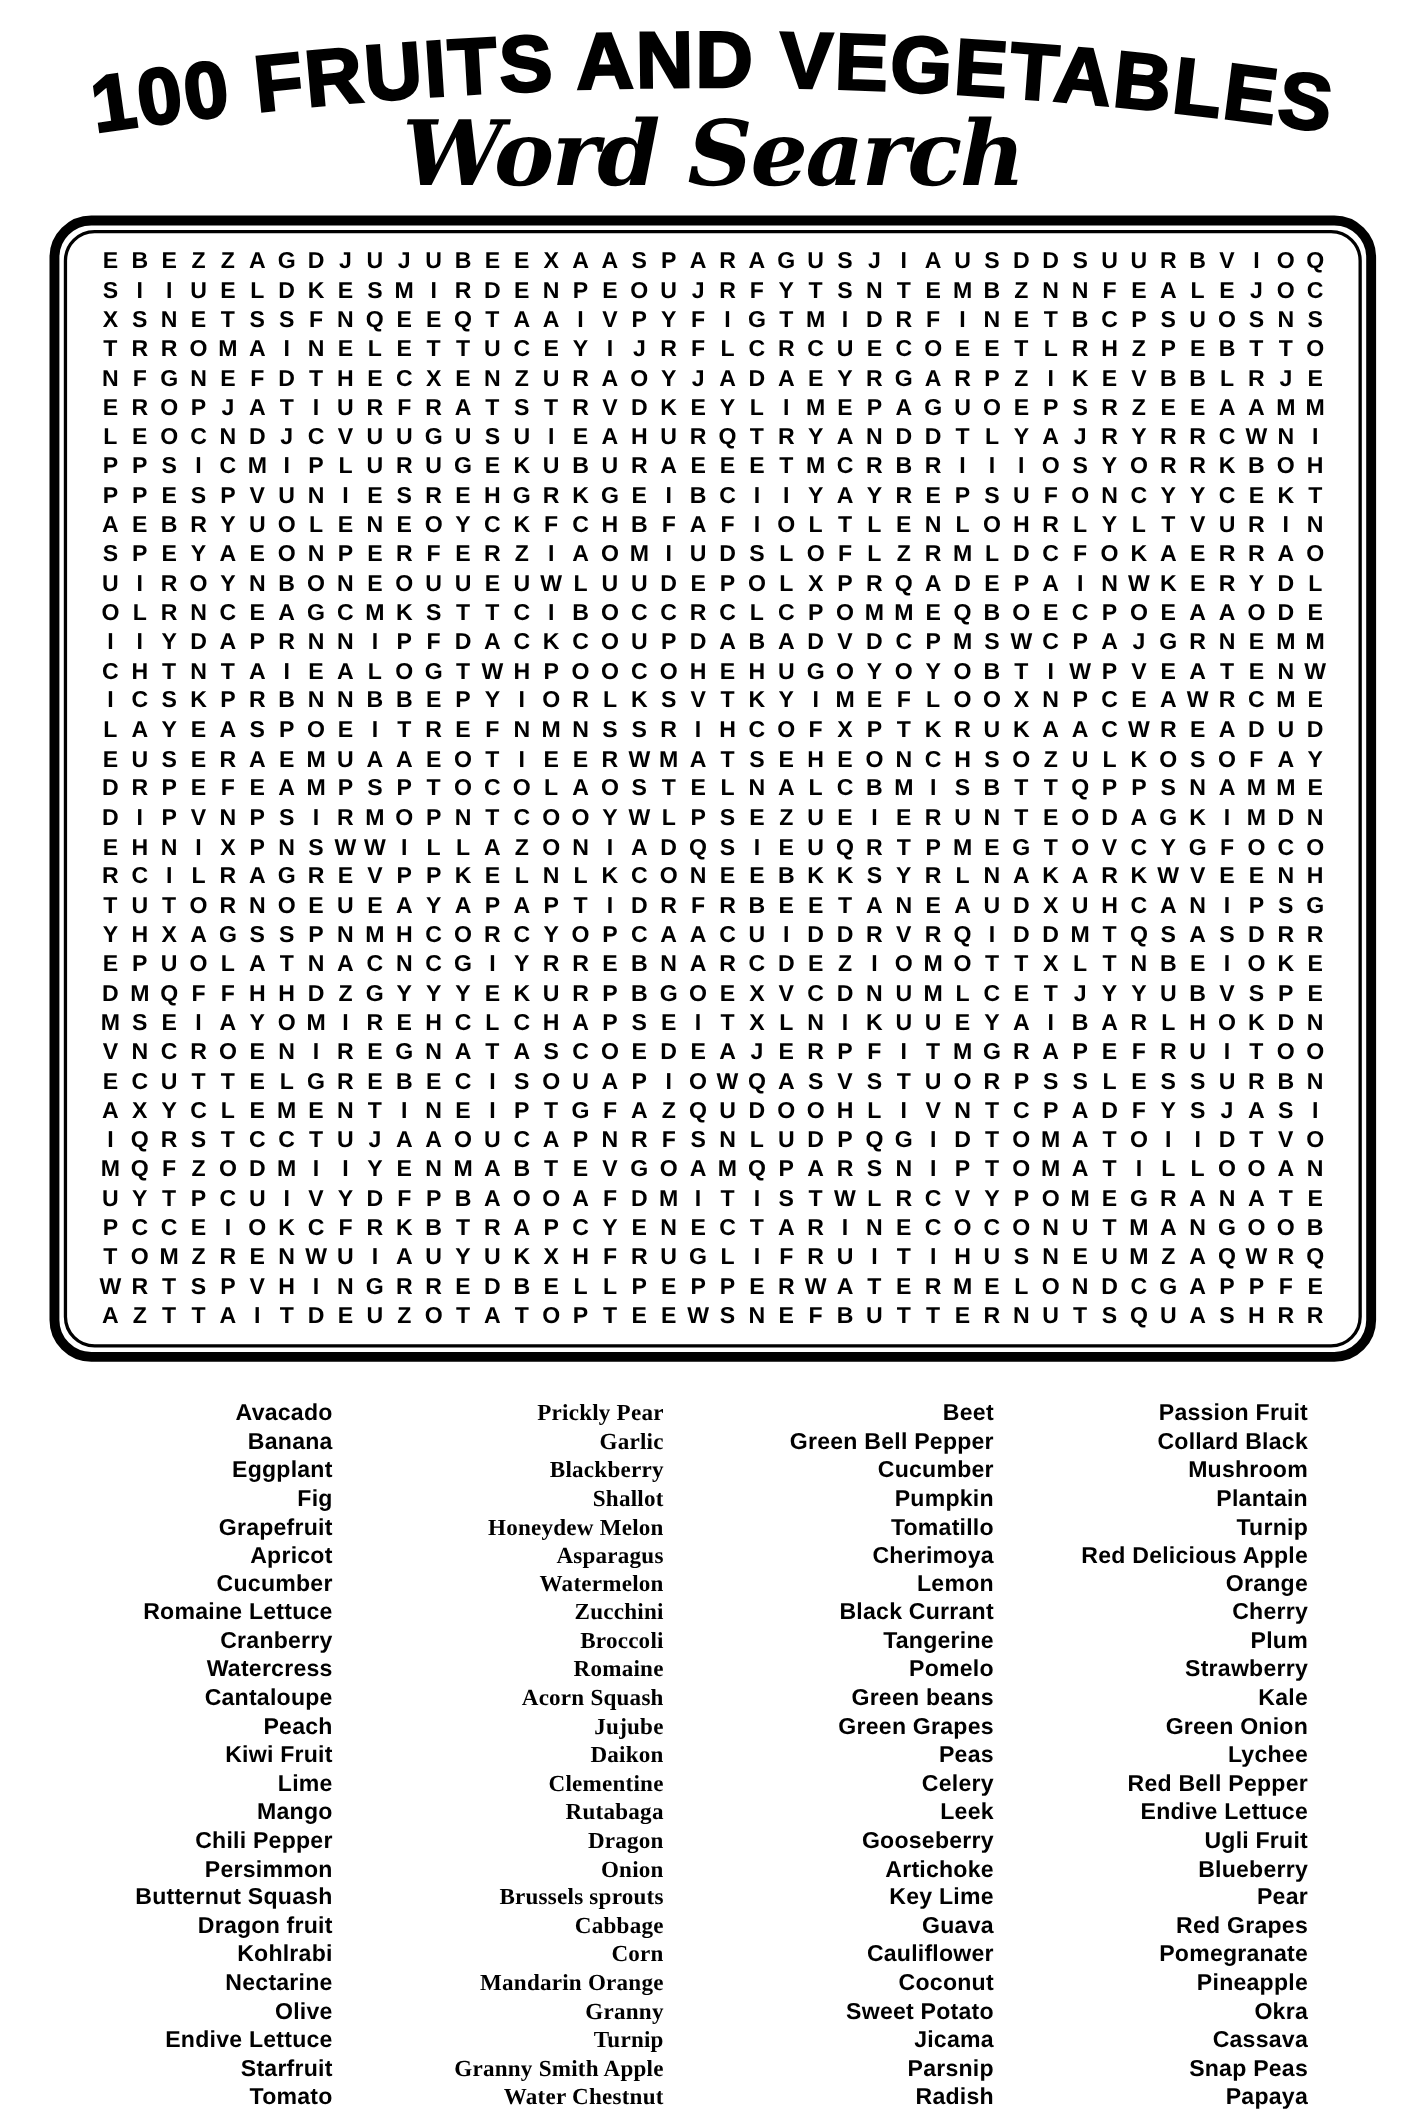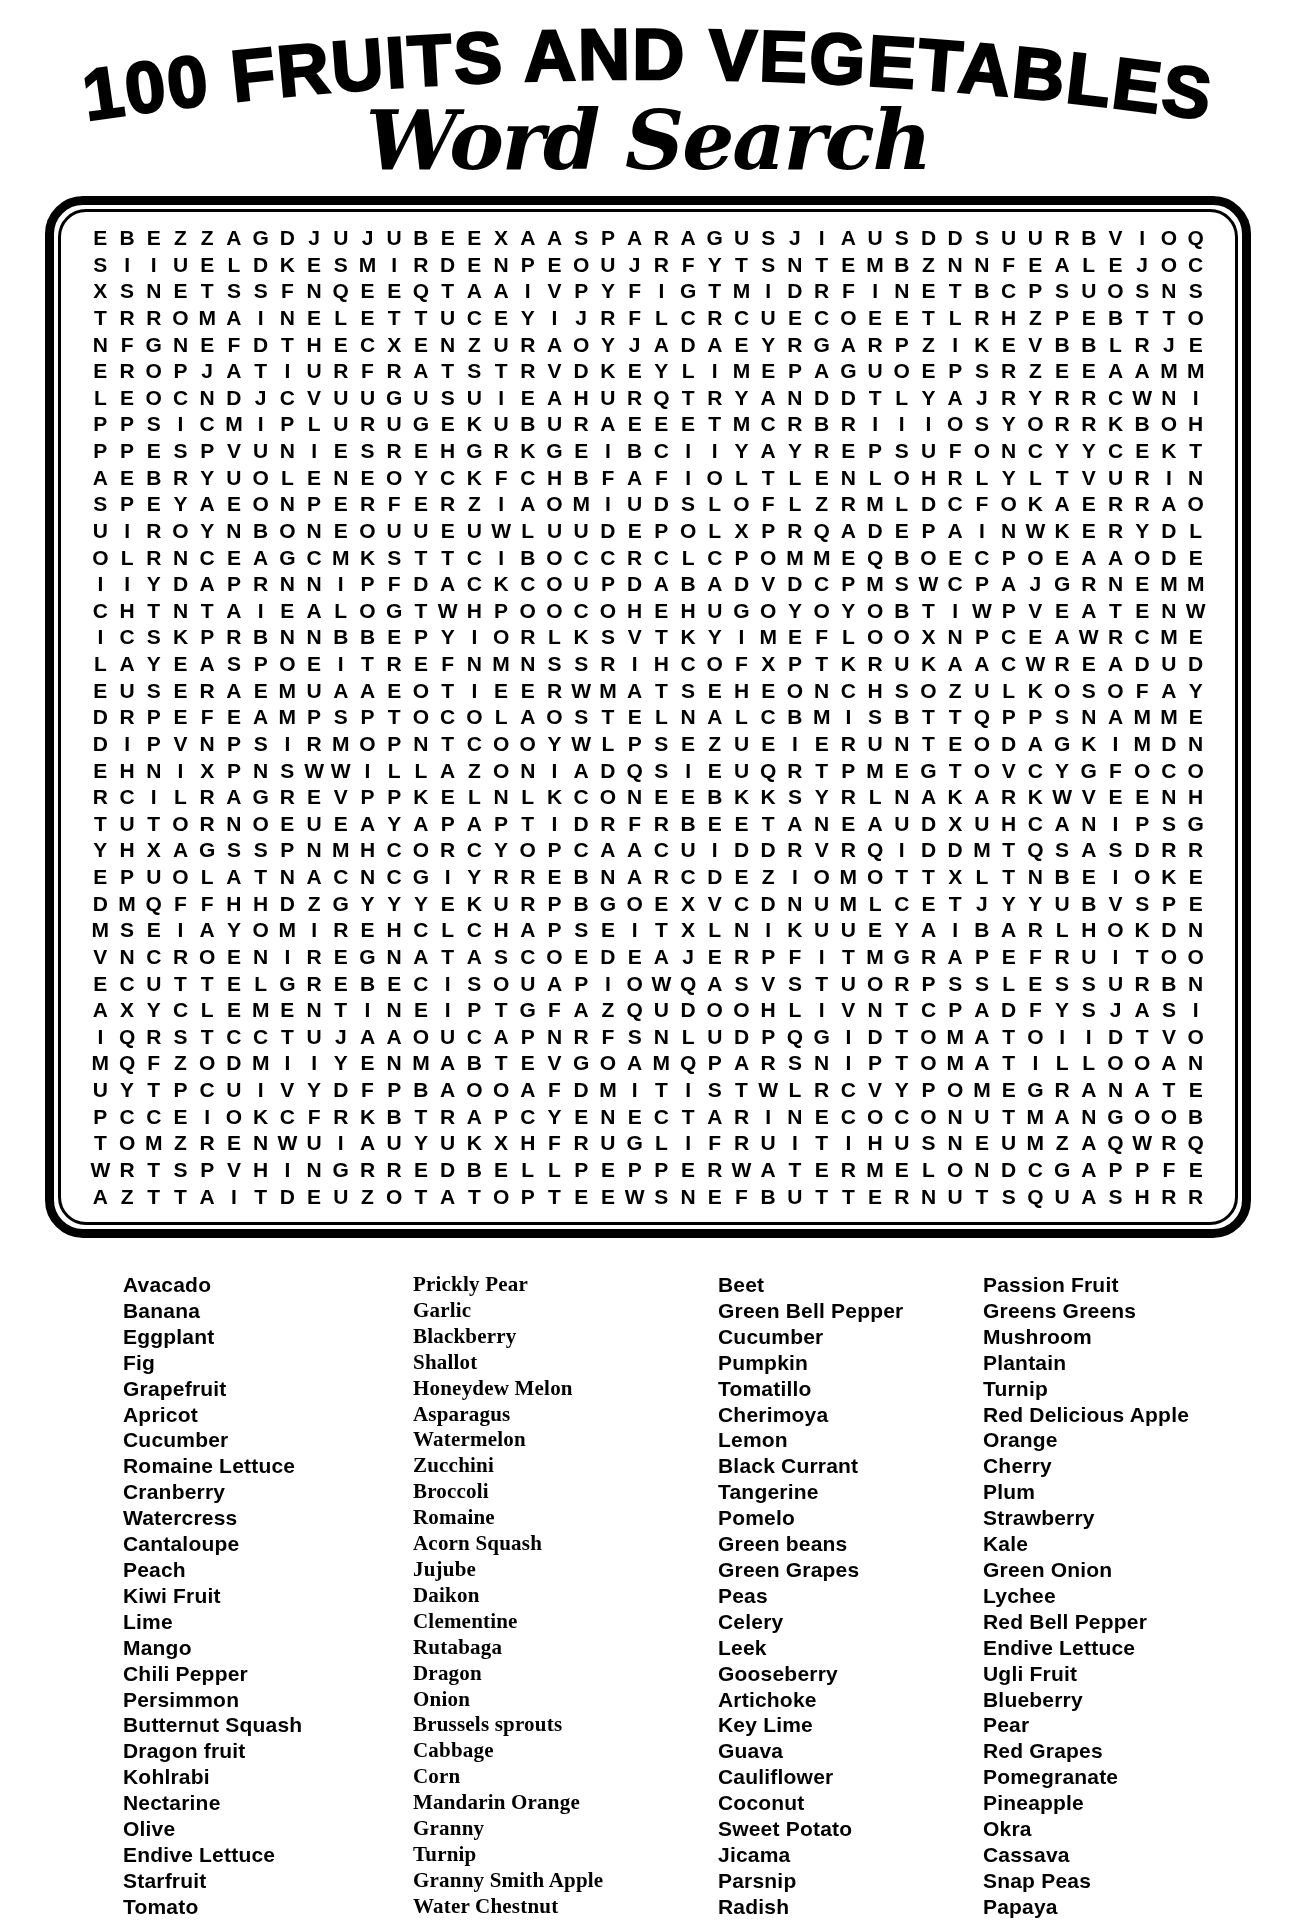--- a/index.html
+++ b/index.html
@@ -34,21 +34,21 @@
   .letter-grid {
     position:absolute; left:26px; right:26px; top:15px; bottom:15px;
     display:flex; flex-direction:column; justify-content:space-between;
   }
   .grid-row { display:grid; grid-template-columns:repeat(42, 1fr); }
   .grid-cell {
     text-align:center; font-weight:bold; font-size:21px; line-height:1;
     font-family:"Liberation Sans", sans-serif;
   }
   
-  .word-column { position:absolute; top:1272px; }
+  .word-column { position:absolute; top:1272px;text-align:right; }
   .word-column-1 { left:123px; }
   .word-column-2 { left:413px;font-family:Liberation Serif, serif; }
   .word-column-3 { left:718px; }
   .word-column-4 { left:983px; }
   .word-item {
     font-size:21px; font-weight:bold; line-height:25.9px;
     letter-spacing:0.2px; white-space:nowrap;
   }
 </style>
 </head>
@@ -1776,21 +1776,21 @@
     <div class="word-item">Guava</div>
     <div class="word-item">Cauliflower</div>
     <div class="word-item">Coconut</div>
     <div class="word-item">Sweet Potato</div>
     <div class="word-item">Jicama</div>
     <div class="word-item">Parsnip</div>
     <div class="word-item">Radish</div>
   </div>
 <div class="word-column word-column-4">
     <div class="word-item">Passion Fruit</div>
-    <div class="word-item">Greens Greens</div>
+    <div class="word-item">Collard Black</div>
     <div class="word-item">Mushroom</div>
     <div class="word-item">Plantain</div>
     <div class="word-item">Turnip</div>
     <div class="word-item">Red Delicious Apple</div>
     <div class="word-item">Orange</div>
     <div class="word-item">Cherry</div>
     <div class="word-item">Plum</div>
     <div class="word-item">Strawberry</div>
     <div class="word-item">Kale</div>
     <div class="word-item">Green Onion</div>

